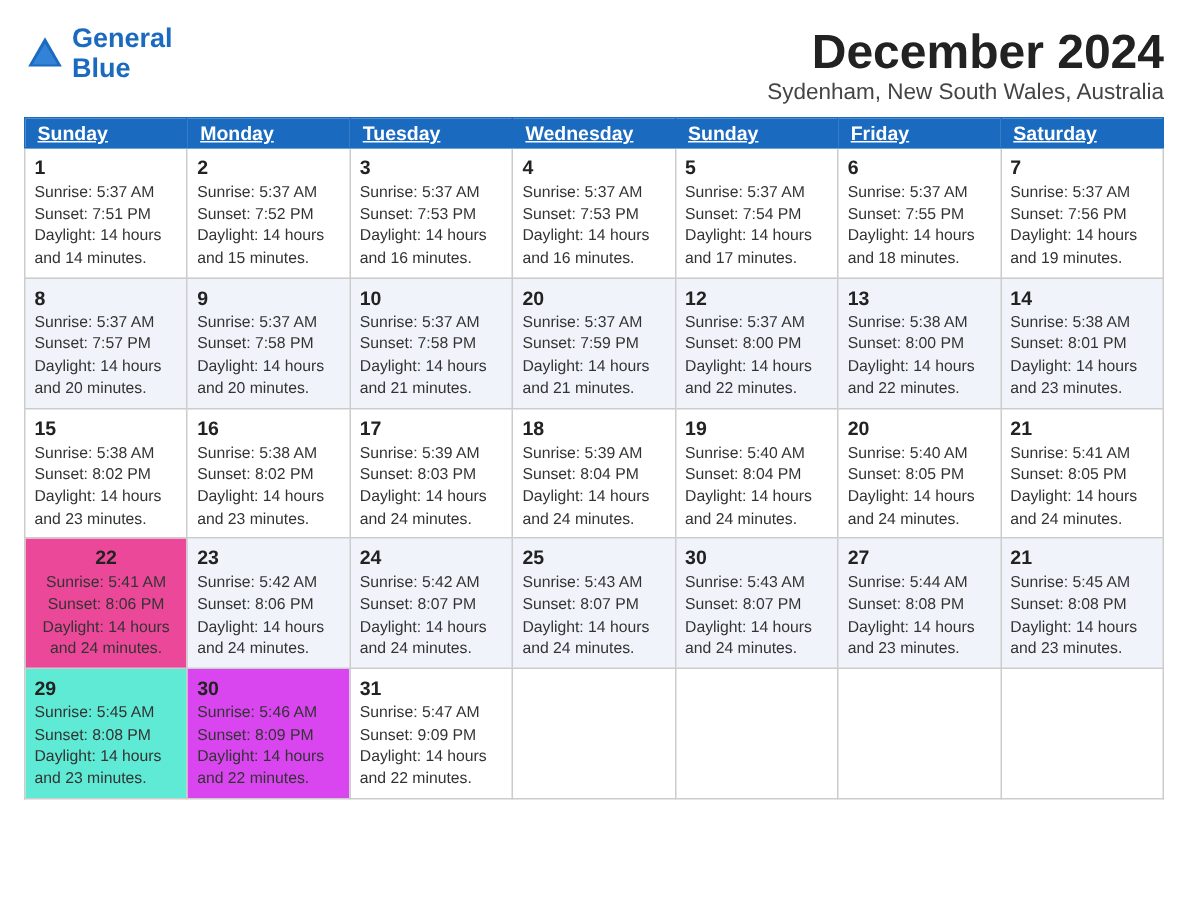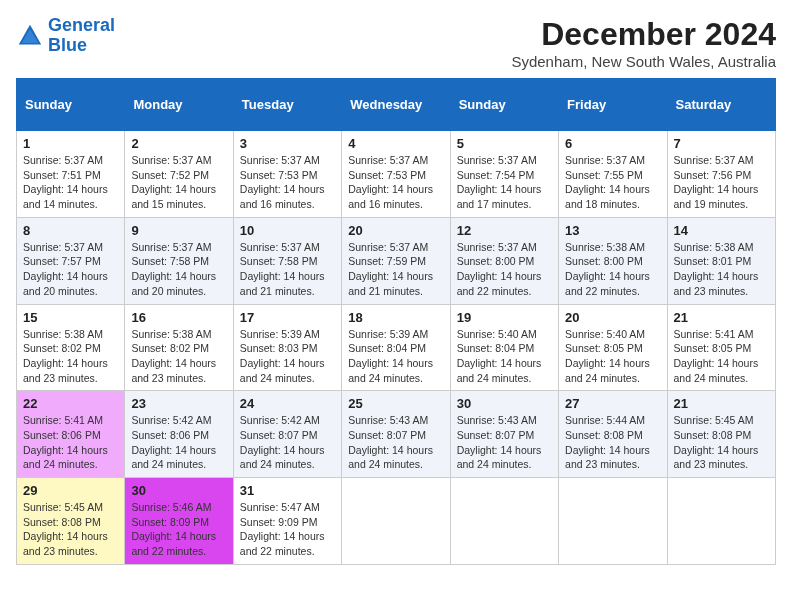--- a/index.html
+++ b/index.html
@@ -48,24 +48,25 @@
     }
     .calendar {
       width: 100%;
       border-collapse: collapse;
       font-size: 11px;
     }
     .calendar th {
       background: #1a6abf;
       color: #fff;
       text-align: left;
-      padding: 18px 8px;
+      padding: 2px 8px;
       font-size: 13px;
       font-weight: bold;
       border: 1px solid #1a6abf;
+      text-decoration: underline;
     }
     .calendar td {
       border: 1px solid #ccc;
       vertical-align: top;
       padding: 5px 6px;
       width: 14.28%;
       background: #fff;
     }
     .calendar tr:nth-child(even) td {
       background: #f0f4fa;
@@ -283,21 +284,21 @@
         <td style="background: rgb(255, 255, 255);">
     <span class="day-number">21</span>
     <div class="day-info">
       Sunrise: 5:41 AM<br>
       Sunset: 8:05 PM<br>
       Daylight: 14 hours and 24 minutes.
     </div>
   </td>
       </tr>
       <tr>
-        <td style="background: #f0abfc;">
+        <td style="background: #ec4899; text-align: center;">
     <span class="day-number">22</span>
     <div class="day-info">
       Sunrise: 5:41 AM<br>
       Sunset: 8:06 PM<br>
       Daylight: 14 hours and 24 minutes.
     </div>
   </td>
         <td style="background: rgb(240, 244, 250);">
     <span class="day-number">23</span>
     <div class="day-info">
@@ -341,21 +342,21 @@
         <td style="background: rgb(240, 244, 250);">
     <span class="day-number">21</span>
     <div class="day-info">
       Sunrise: 5:45 AM<br>
       Sunset: 8:08 PM<br>
       Daylight: 14 hours and 23 minutes.
     </div>
   </td>
       </tr>
       <tr>
-        <td style="background: #fef9c3;">
+        <td style="background: #5eead4;">
     <span class="day-number">29</span>
     <div class="day-info">
       Sunrise: 5:45 AM<br>
       Sunset: 8:08 PM<br>
       Daylight: 14 hours and 23 minutes.
     </div>
   </td>
         <td style="background: #d946ef;">
     <span class="day-number">30</span>
     <div class="day-info">

